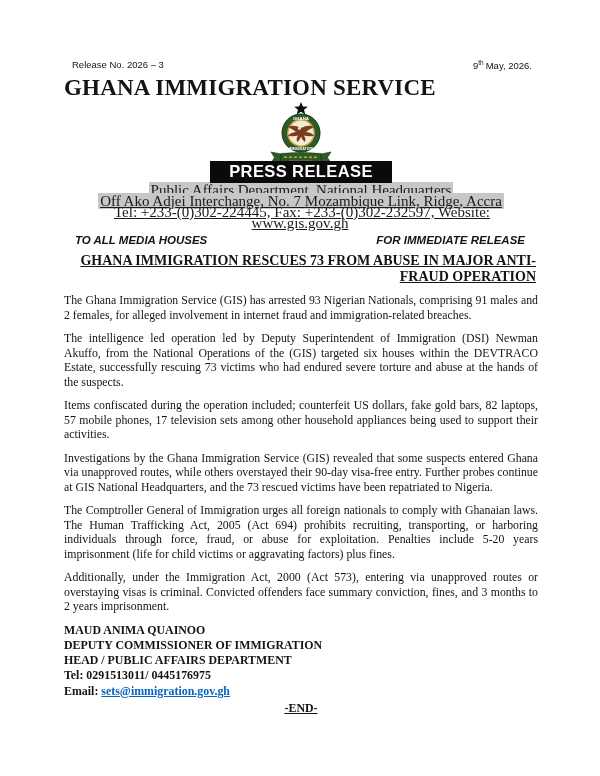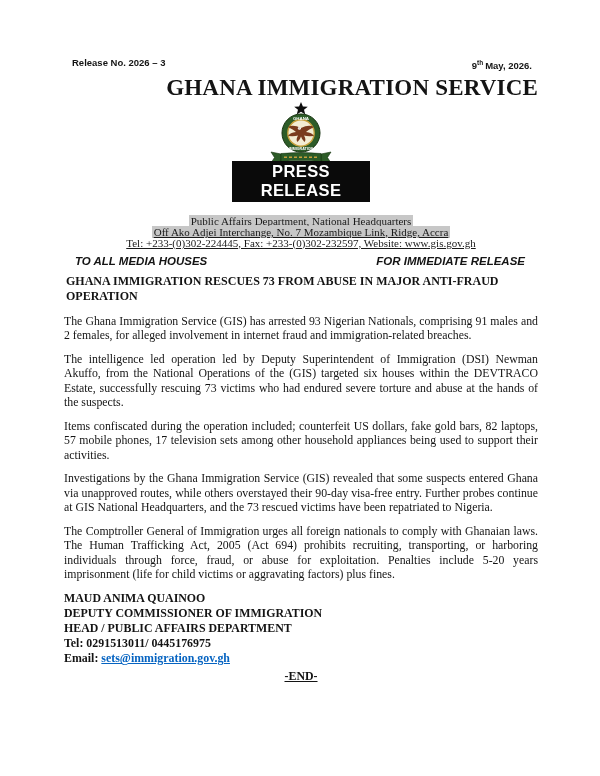--- a/index.html
+++ b/index.html
@@ -8,66 +8,67 @@
     width: 600px; height: 776px;
     background: #ffffff;
     font-family: "Liberation Serif", serif;
     color: #141414;
     overflow: hidden;
   }
   .page { padding: 57px 62px 0 64px; }
 
   
   .meta-row {
-    display: flex; justify-content: space-between; align-items: flex-start;
+    display: flex; justify-content: space-between; align-items: center;
     font-family: "Liberation Sans", sans-serif;
-    font-weight: bold; font-size: 9.5px; line-height: 11px;
+    font-weight: normal; font-size: 9.5px; line-height: 11px;
     padding: 0 6px 0 8px;
   }
   .meta-row sup { font-size: 6.5px; vertical-align: super; }
   .date-rest { margin-left: 2px; }
 
   
   .doc-title {
-    margin: 4px 0 0; text-align: right;
+    margin: 4px 0 0; text-align: left;
     font-size: 23px; font-weight: bold; letter-spacing: 0.2px;
     line-height: 25px;
     font-family: "Liberation Serif", serif;
   }
 
   
   .crest-wrap { text-align: center; line-height: 0; margin-top: 1px; }
 
   
   .pr-banner {
-    width: 138px; margin: -4px auto 0;
+    width: 182px; margin: -4px auto 0;
     background: #0a0a0a; color: #ffffff;
     font-family: "Liberation Sans", sans-serif;
     font-weight: bold; font-size: 16.5px; letter-spacing: 0.4px;
     text-align: center; padding: 1px 0 2px;
     position: relative; z-index: 2;
   }
 
   
-  .address { text-align: center; font-size: 11px; line-height: 10.8px; margin-top: 14px; color: #1a1a1a; }
+  .address { text-align: center; font-size: 15px; line-height: 10.8px; margin-top: 2px; color: #1a1a1a; }
   .address .line { text-decoration: underline; padding: 0 2px; }
   .address .hl { background: #c7c7c7; }
 
   
   .dist-row {
     display: flex; justify-content: space-between;
     font-family: "Liberation Sans", sans-serif;
     font-weight: bold; font-size: 11.5px; line-height: 13px;
     margin-top: 6px; padding: 0 13px 0 11px; font-style: italic;
   }
 
   
   .headline {
     max-width: 470px; margin: 6px auto 9px;
-    text-align: left; font-weight: bold; font-size: 12px; line-height: 15.5px;
+    text-align: right; font-weight: bold; font-size: 14px; line-height: 15.5px;
+    text-decoration: underline;
   }
 
   
   .body-text p {
     margin: 0 0 9px; text-align: justify;
     font-size: 11.8px; line-height: 14.5px;
   }
 
   
   .signature { font-weight: bold; font-size: 11.9px; line-height: 15.2px; margin-top: 4px; }
@@ -123,20 +124,21 @@
   </div>
 
   <h2 class="headline">GHANA IMMIGRATION RESCUES 73 FROM ABUSE IN MAJOR ANTI-FRAUD OPERATION</h2>
 
   <div class="body-text">
     <p>The Ghana Immigration Service (GIS) has arrested 93 Nigerian Nationals, comprising 91 males and 2 females, for alleged involvement in internet fraud and immigration-related breaches.</p>
     <p>The intelligence led operation led by Deputy Superintendent of Immigration (DSI) Newman Akuffo, from the National Operations of the (GIS) targeted six houses within the DEVTRACO Estate, successfully rescuing 73 victims who had endured severe torture and abuse at the hands of the suspects.</p>
     <p>Items confiscated during the operation included; counterfeit US dollars, fake gold bars, 82 laptops, 57 mobile phones, 17 television sets among other household appliances being used to support their activities.</p>
     <p>Investigations by the Ghana Immigration Service (GIS) revealed that some suspects entered Ghana via unapproved routes, while others overstayed their 90-day visa-free entry. Further probes continue at GIS National Headquarters, and the 73 rescued victims have been repatriated to Nigeria.</p>
     <p>The Comptroller General of Immigration urges all foreign nationals to comply with Ghanaian laws. The Human Trafficking Act, 2005 (Act 694) prohibits recruiting, transporting, or harboring individuals through force, fraud, or abuse for exploitation. Penalties include 5-20 years imprisonment (life for child victims or aggravating factors) plus fines.</p>
+    <p>Additionally, under the Immigration Act, 2000 (Act 573), entering via unapproved routes or overstaying visas is criminal. Convicted offenders face summary conviction, fines, and 3 months to 2 years imprisonment.</p>
   </div>
 
   <div class="signature">
     <div>MAUD ANIMA QUAINOO</div>
     <div>DEPUTY COMMISSIONER OF IMMIGRATION</div>
     <div>HEAD / PUBLIC AFFAIRS DEPARTMENT</div>
     <div>Tel: 0291513011/ 0445176975</div>
     <div><span>Email: </span><a class="email-link">sets@immigration.gov.gh</a></div>
   </div>
 

